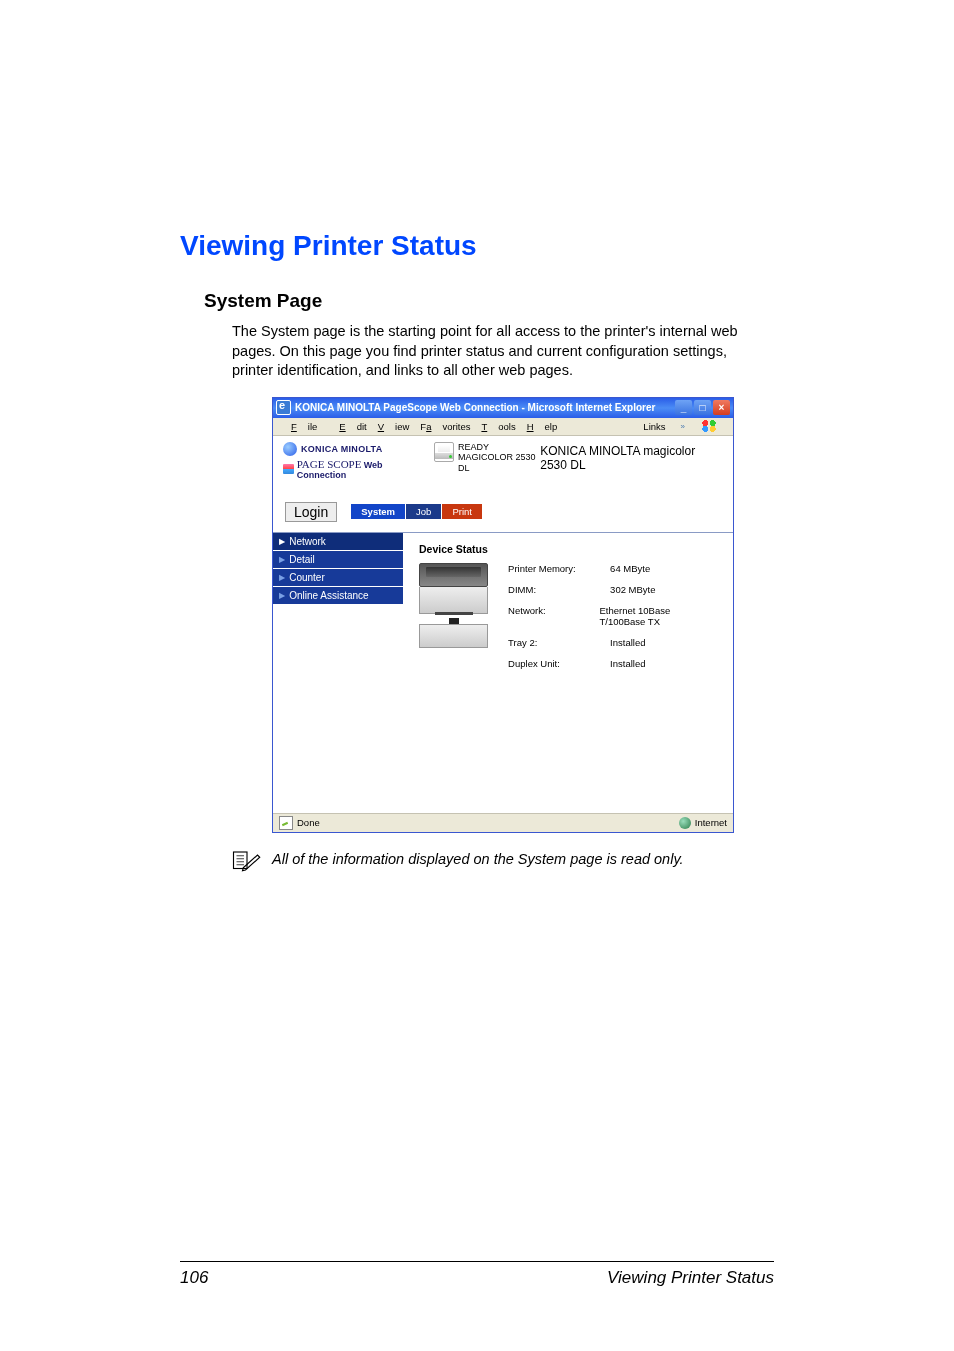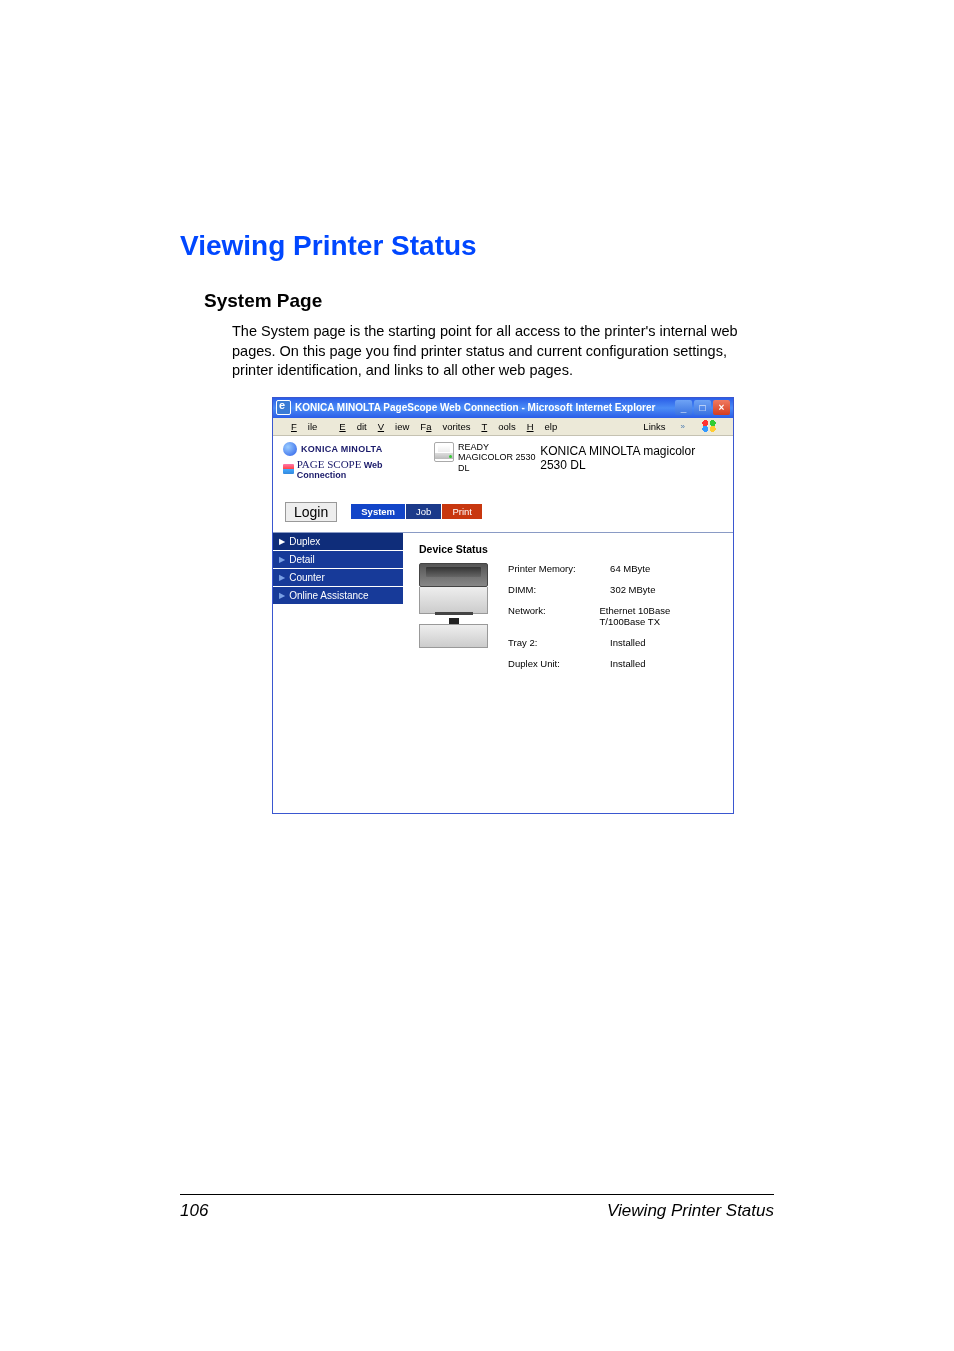--- a/index.html
+++ b/index.html
@@ -338,21 +338,21 @@
         <div class="tab tab-job">Job</div>
         <div class="tab tab-print">Print</div>
       </div>
     </div>
     <div class="divider-line"></div>
 
     <div class="main-area">
       <div class="sidebar">
         <div class="sidebar-item active">
           <span class="tri">▶</span>
-          <span>Duplex</span>
+          <span>Network</span>
         </div>
         <div class="sidebar-item">
           <span class="tri dim">▶</span>
           <span>Detail</span>
         </div>
         <div class="sidebar-item">
           <span class="tri dim">▶</span>
           <span>Counter</span>
         </div>
         <div class="sidebar-item">
@@ -389,22 +389,42 @@
             </div>
             <div class="kv-row">
               <div class="kv-key">Duplex Unit:</div>
               <div class="kv-val">Installed</div>
             </div>
           </div>
         </div>
       </div>
     </div>
 
+    <div class="statusbar">
+      <span class="done-icon"></span>
+      <span>Done</span>
+      <span class="spacer"></span>
+      <span class="inet-icon"></span>
+      <span>Internet</span>
+    </div>
   </div>
 
+  <div class="note-row">
+    <span class="note-icon">
+      <svg viewBox="0 0 40 32">
+        <rect x="2" y="4" width="18" height="22" fill="none" stroke="#000" stroke-width="1.5"></rect>
+        <line x1="6" y1="9" x2="16" y2="9" stroke="#000" stroke-width="1"></line>
+        <line x1="6" y1="13" x2="16" y2="13" stroke="#000" stroke-width="1"></line>
+        <line x1="6" y1="17" x2="16" y2="17" stroke="#000" stroke-width="1"></line>
+        <line x1="6" y1="21" x2="16" y2="21" stroke="#000" stroke-width="1"></line>
+        <path d="M 15 25 L 34 8 L 37 11 L 18 28 L 14 29 Z" fill="none" stroke="#000" stroke-width="1.5"></path>
+      </svg>
+    </span>
+    <span class="note-text">All of the information displayed on the System page is read only.</span>
+  </div>
 </div>
 
 <div class="footer">
   <div class="footer-line"></div>
   <div class="footer-row">
     <span>106</span>
     <span>Viewing Printer Status</span>
   </div>
 </div>
 

